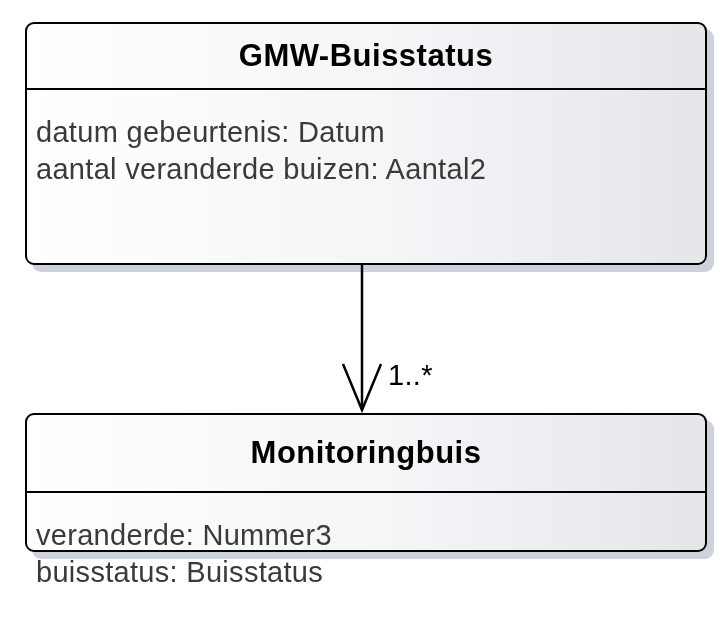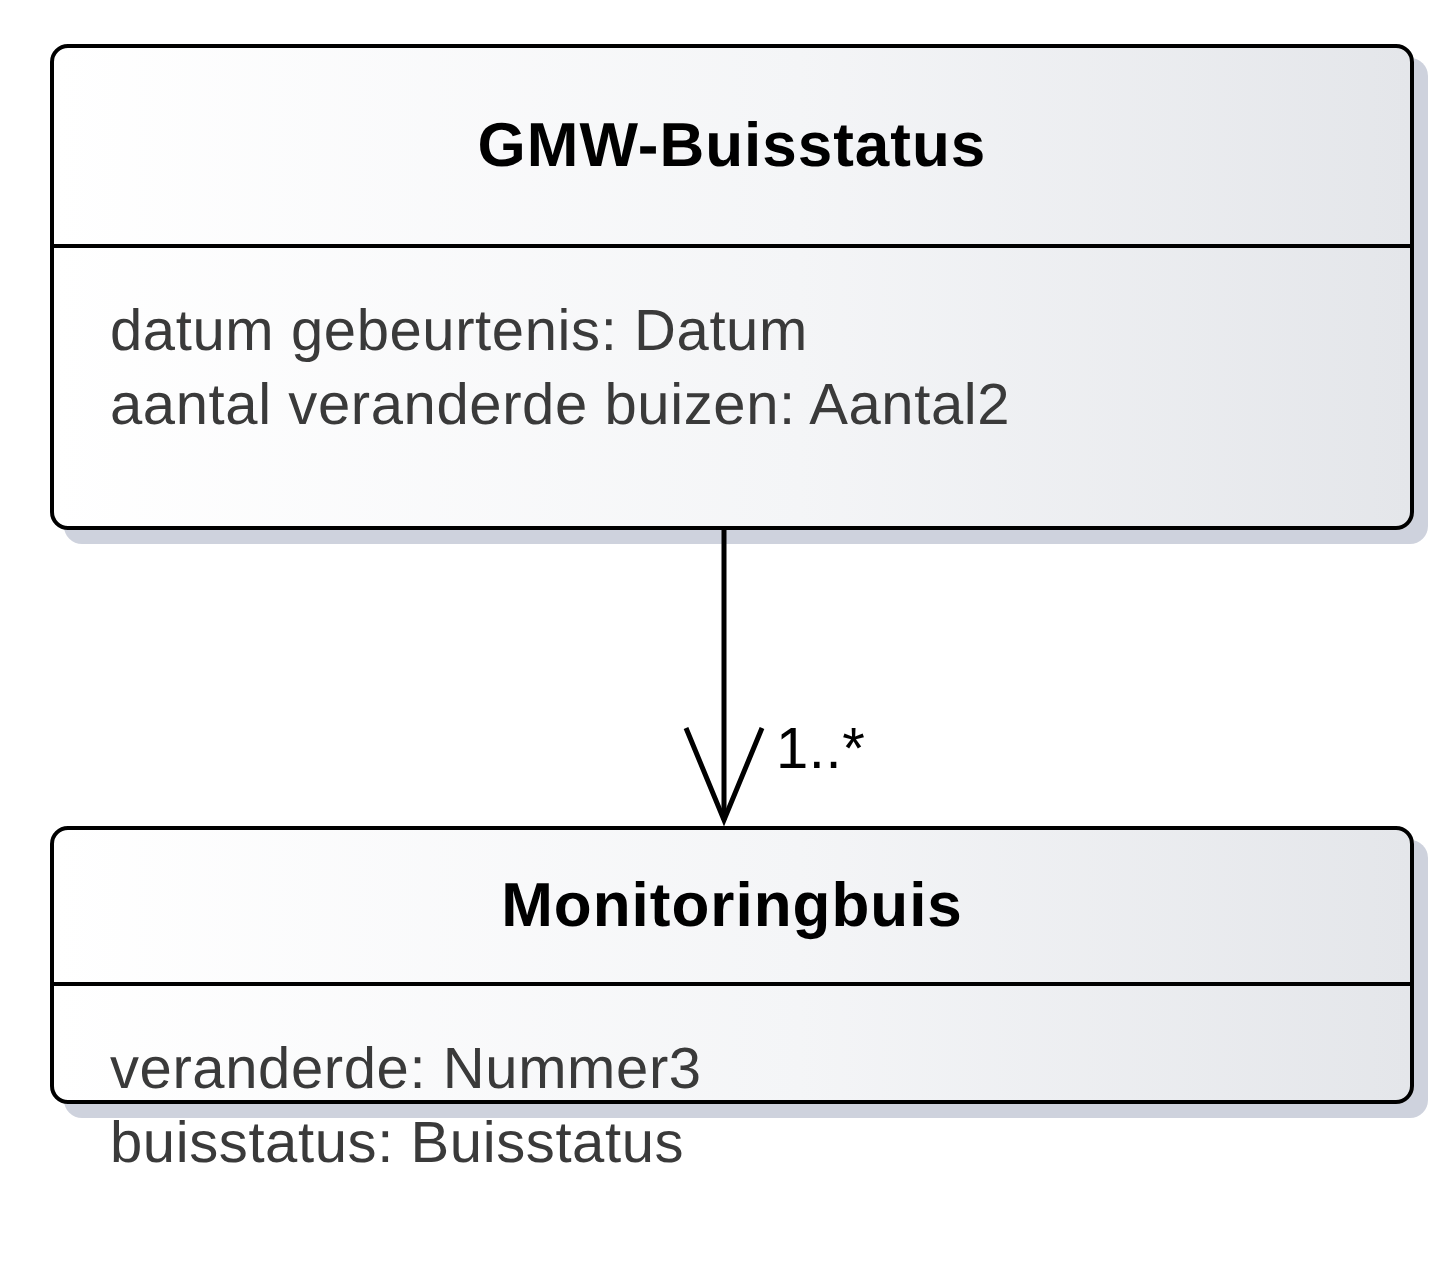--- a/index.html
+++ b/index.html
@@ -32,35 +32,35 @@
     justify-content: center;
     border-bottom: 2.5px solid #000000;
     font-size: 31px;
     font-weight: bold;
     letter-spacing: 0.5px;
     color: #000000;
     white-space: nowrap;
   }
 
   .uml-attrs {
-    padding-left: 28px;
+    padding-left: 9px;
     font-size: 29px;
     letter-spacing: 0.3px;
     color: #3a3a3a;
     white-space: nowrap;
     margin-top: 24px;
   }
 
   .attr-line {
     line-height: 37px;
   }
 
   
   #class-top          { left: 25px; top: 22px;  width: 682px; height: 243px; }
-  #class-top .uml-header    { height: 100px; }
+  #class-top .uml-header    { height: 66px; }
   #class-top .attr-1  { margin-top: 13px; }
   #class-top .attr-stereotype {
     margin-top: 15px;
     padding-left: 17px;
     color: #111111;
   }
   #class-top .attr-2  { margin-top: 0; }
 
   
   #class-bottom       { left: 25px; top: 413px; width: 682px; height: 139px; }

